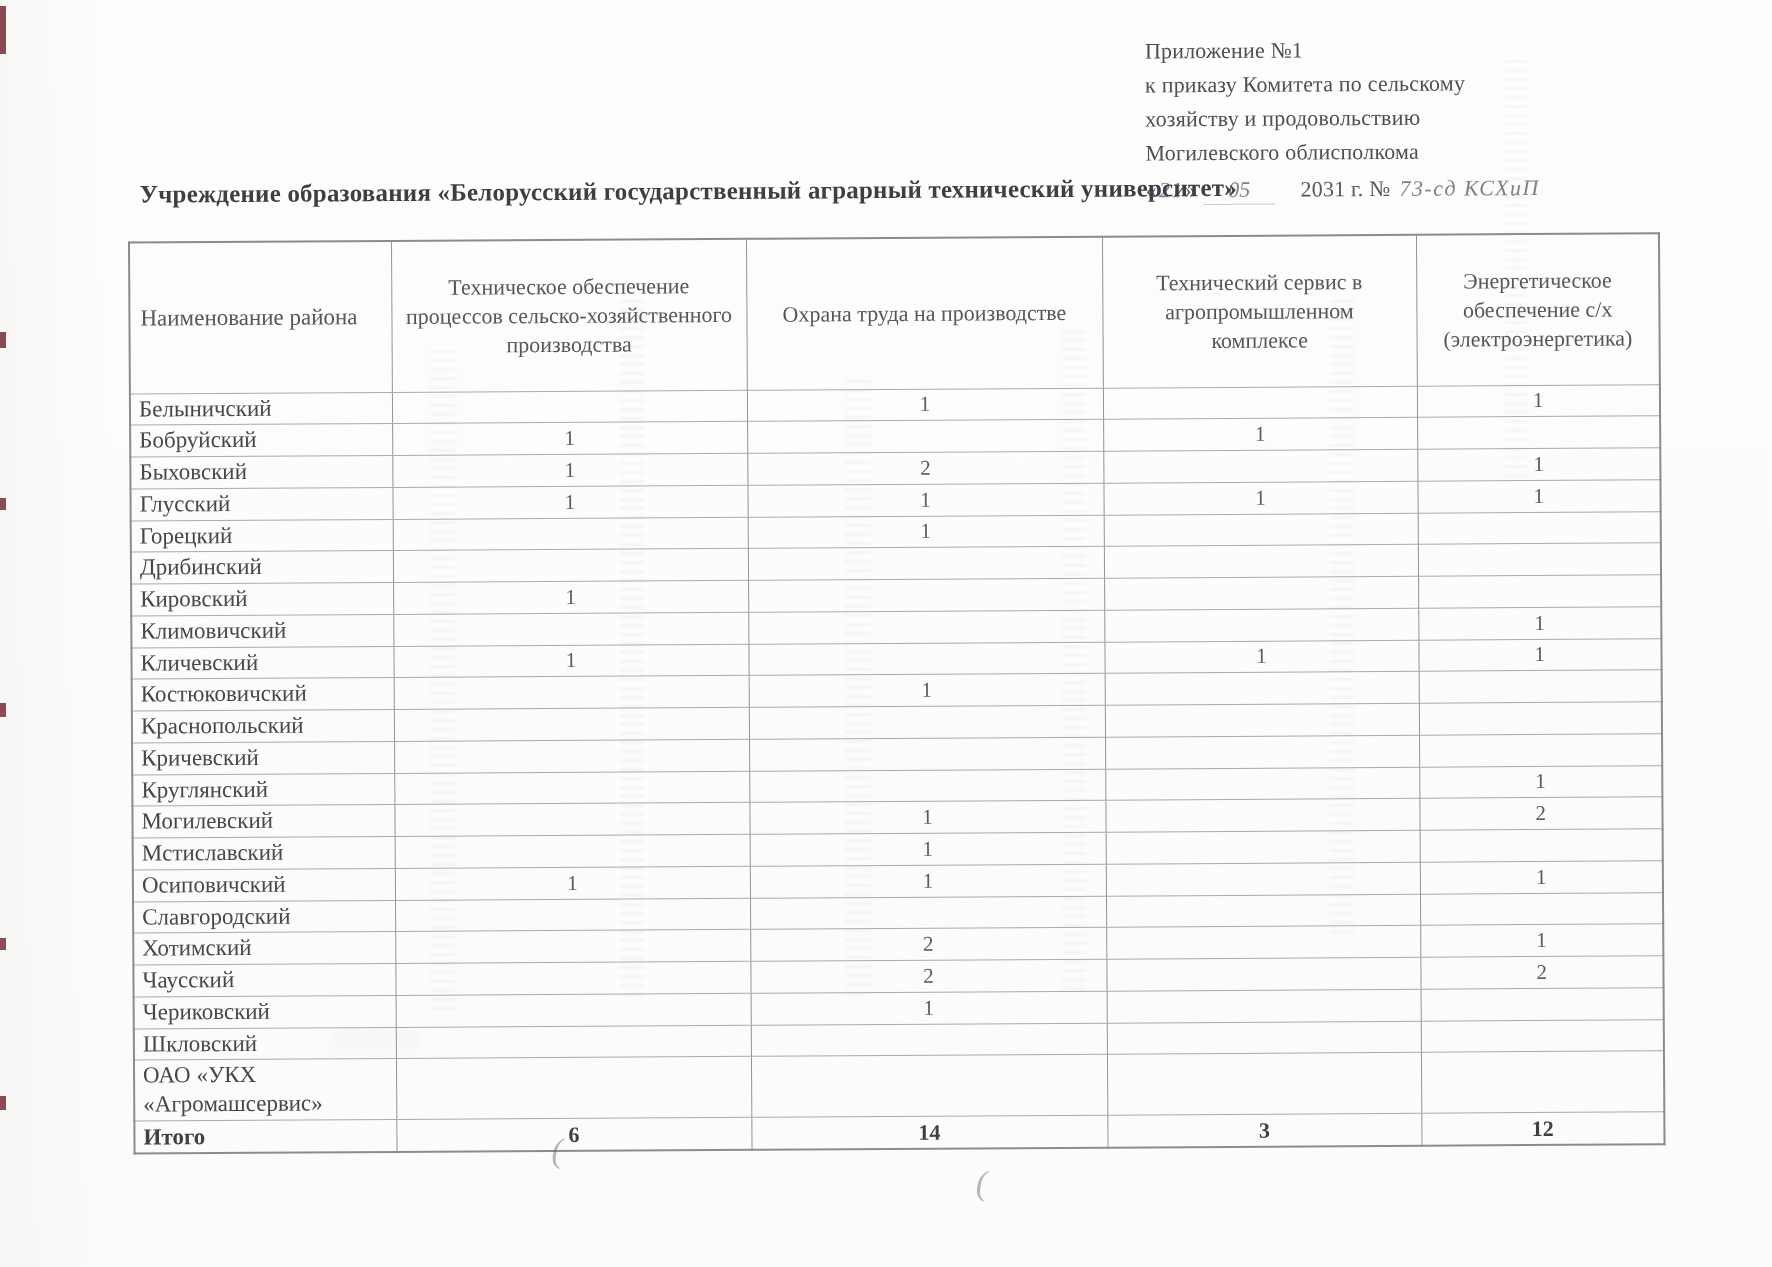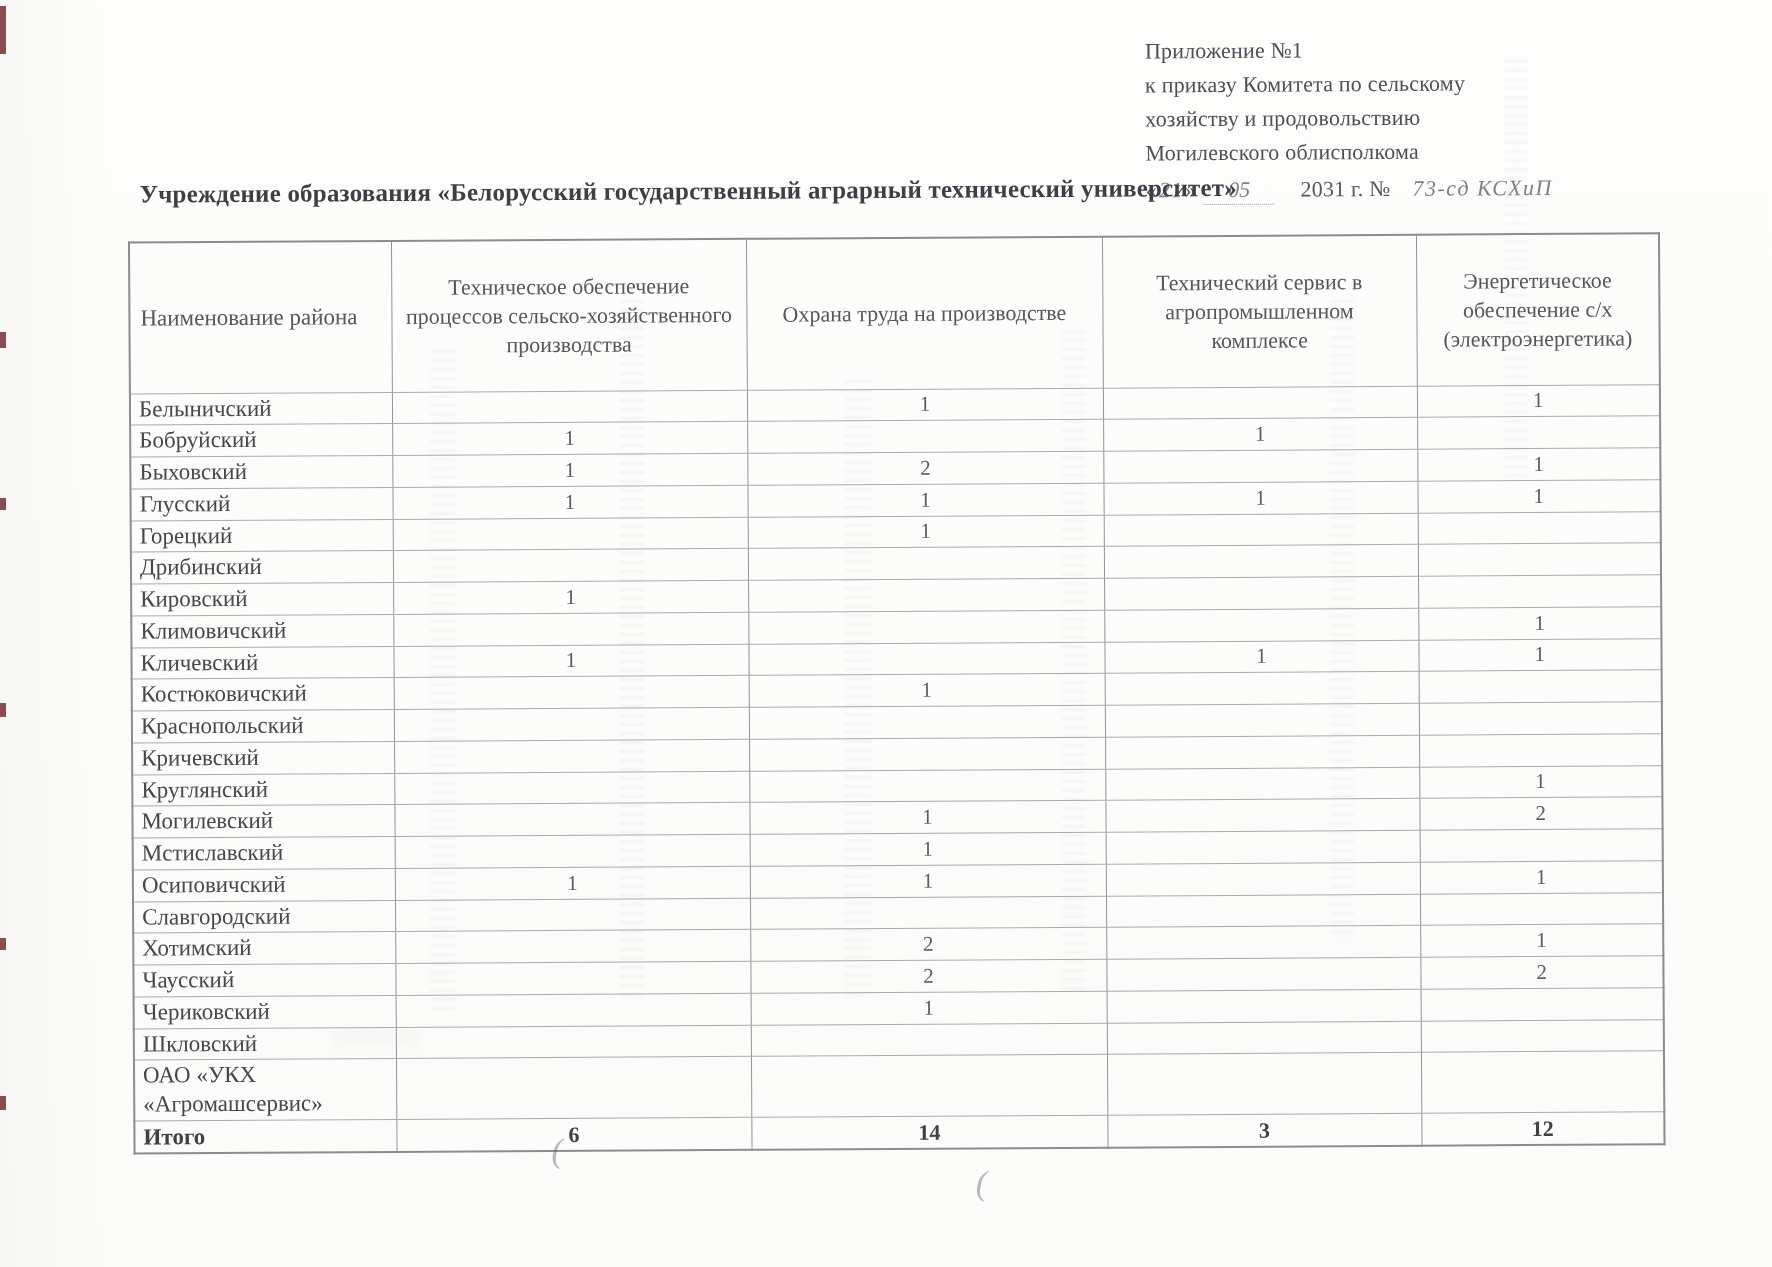--- a/index.html
+++ b/index.html
@@ -21,21 +21,21 @@
   }
   
   .appendix{
     position:absolute;left:1148px;top:36px;width:615px;
     font-size:22px;line-height:34px;color:#4e4e57;letter-spacing:.2px;
   }
   .date-line{margin-top:3px;white-space:nowrap;color:#565660;}
   .hand{font-style:italic;color:#7f7f8c;text-align:right;}
   .hand-day{letter-spacing:1px;padding:0 2px;}
   .hand-month{border-bottom:1px dotted #9a9aa2;padding:0 24px 2px 24px;margin:0 26px 0 8px;}
-  .hand-num{margin-left:22px;letter-spacing:1.5px;}
+  .hand-num{margin-left:9px;letter-spacing:1.5px;}
   
   .title{
     position:absolute;left:142px;top:176px;margin:0;
     font-size:25px;font-weight:bold;color:#3e3e45;
     white-space:nowrap;letter-spacing:.2px;
   }
   
   table.dist{
     position:absolute;left:130px;top:237px;width:1530px;
     border-collapse:collapse;table-layout:fixed;

